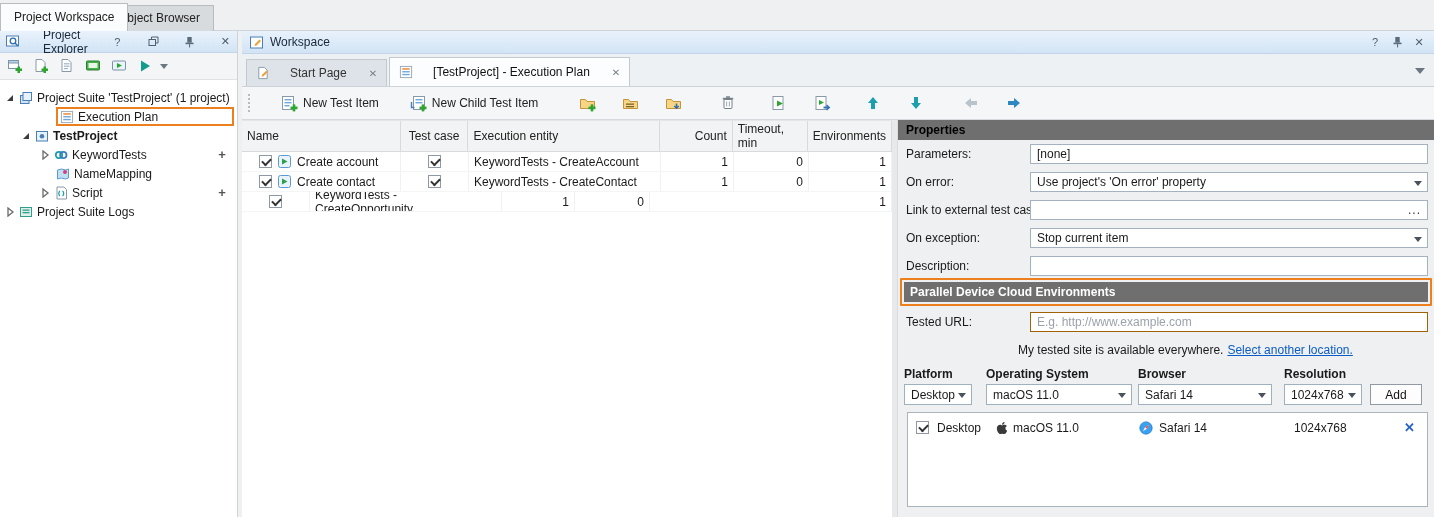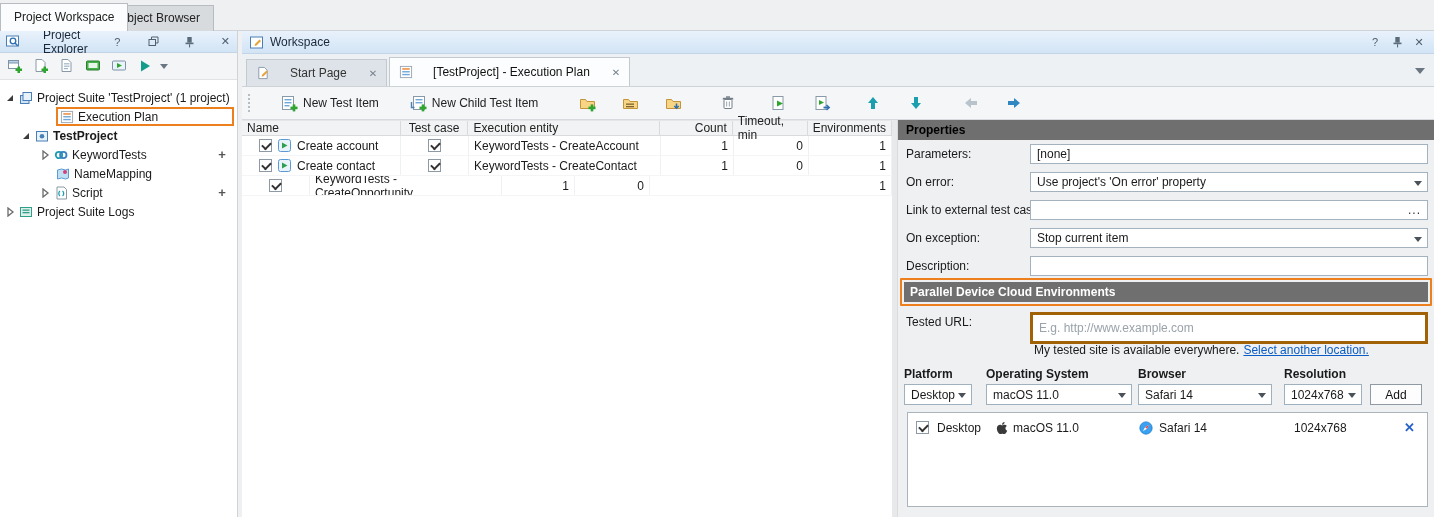--- a/index.html
+++ b/index.html
@@ -43,42 +43,42 @@
   .handle{width:5px;height:20px;background-image:radial-gradient(#b5bcc3 1px,transparent 1.2px);background-size:4px 4px;margin:0 3px 0 1px}
   .tb-btn{display:flex;align-items:center;gap:5px;padding:2px 5px;color:#222}
   .gap8{margin-left:8px}.gap12{margin-left:12px}
 
   .content{flex:1;display:flex;min-height:0}
   .table-area{width:650px;background:#fff;display:flex;flex-direction:column}
   .v-splitter{width:5px;background:#e7e9eb}
   .props{flex:1;position:relative;background:#eef0f2;border-left:1px solid #d9dbdd}
 
   
-  .tbl-header{display:flex;height:16px;background:#f2f3f4;border-bottom:1px solid #d8dadc;border-top:1px solid #e4e6e8;flex:0 0 auto}
+  .tbl-header{display:flex;height:32px;background:#f2f3f4;border-bottom:1px solid #d8dadc;border-top:1px solid #e4e6e8;flex:0 0 auto}
   .hcell{display:flex;align-items:center;padding:0 5px;border-right:1px solid #d8dadc;color:#222}
   .trow{display:flex;height:20px;border-bottom:1px solid #f4f5f6;flex:0 0 auto}
   .tcell{display:flex;align-items:center;padding:0 5px;border-right:1px solid #f0f1f2;gap:5px;overflow:hidden}
   .w-name{width:159px}.w-tc{width:68px;justify-content:center}.w-ent{width:192px}
   .w-count{width:73px;justify-content:flex-end}.w-to{width:75px;justify-content:flex-end}.w-env{flex:1;justify-content:flex-end}
   .trow .w-name{padding-left:17px}
 
   .cb{width:13px;height:13px;border:1px solid #8d9aa5;background:#fff;position:relative;flex:0 0 auto}
   .cb.checked::after{content:"";position:absolute;left:2px;top:2px;width:7px;height:4px;border-left:2px solid #333;border-bottom:2px solid #333;transform:rotate(-45deg)}
 
   
   .props-title{position:absolute;left:0;right:0;top:0;height:20px;background:#6f6f6f;color:#000000;font-weight:bold;line-height:20px;padding-left:8px}
   .plabel{position:absolute;left:8px;height:20px;line-height:20px;color:#1a1a1a}
   .tbox{position:absolute;left:132px;right:6px;height:20px;background:#fff;border:1px solid #a4b2c0;display:flex;align-items:center;padding:0 6px;overflow:hidden}
   .caret{position:absolute;right:5px;top:8px;width:0;height:0;border:4px solid transparent;border-top:5px solid #49525a}
   .browse{margin-left:auto;color:#333;letter-spacing:1px;line-height:10px}
   .parallel-wrap{position:absolute;left:2px;right:2px;top:158px;border:2px solid #ee7f1d;border-radius:1px;padding:2px;background:#eef0f2}
   .parallel-bar{background:#6f6f6f;color:#fff;font-weight:bold;height:20px;line-height:20px;padding-left:6px}
-  .url-input{position:absolute;left:132px;right:6px;top:192px;height:32px;border:3px solid #a16207;padding:0 6px;font:inherit;color:#0f766e;background:#fff}
+  .url-input{position:absolute;left:132px;right:6px;top:192px;height:20px;border:1px solid #a16207;padding:0 6px;font:inherit;color:#0f766e;background:#fff}
   .url-input::placeholder{color:#9aa2aa}
-  .note-line{position:absolute;left:136px;top:222px;height:16px;line-height:16px;white-space:nowrap}
+  .note-line{position:absolute;left:120px;top:222px;height:16px;line-height:16px;white-space:nowrap}
   .link{color:#0b5cc4;text-decoration:underline;cursor:pointer;margin-left:4px}
   .colhdr{position:absolute;top:246px;font-weight:bold;height:16px;line-height:16px}
   .sel{position:absolute;top:264px;height:21px;background:#fff;border:1px solid #9fb0bf;display:flex;align-items:center;padding:0 16px 0 6px;white-space:nowrap}
   .add-btn{position:absolute;left:472px;width:52px;top:264px;height:21px;background:#fdfdfd;border:1px solid #8f9aa4;display:flex;align-items:center;justify-content:center;color:#111}
   .env-list{position:absolute;left:9px;right:6px;top:292px;bottom:10px;background:#fff;border:1px solid #aab4bd}
   .env-row{position:relative;height:24px;margin-top:3px}
   .env-row>span{position:absolute;line-height:24px;top:0;white-space:nowrap}
   .env-row .cb{top:5px}
   .env-icon{top:5px !important}
   .env-x{right:12px;color:#2563c9;font-weight:bold;font-size:13px;cursor:default}

